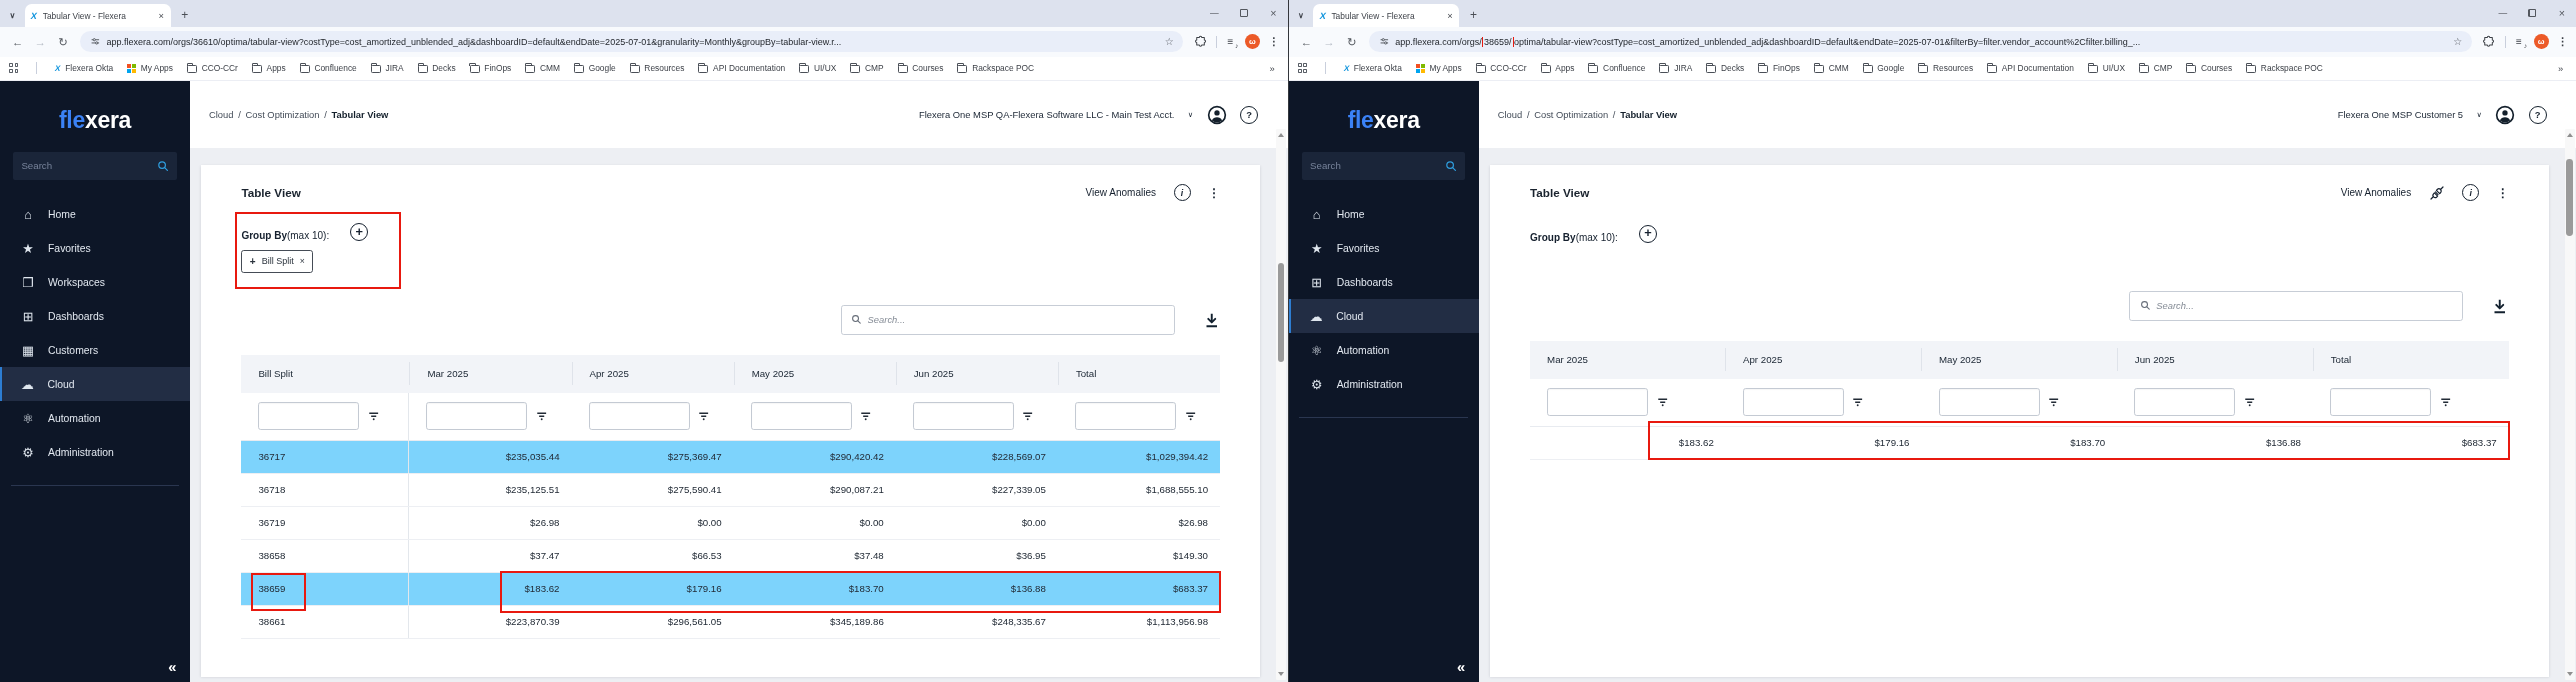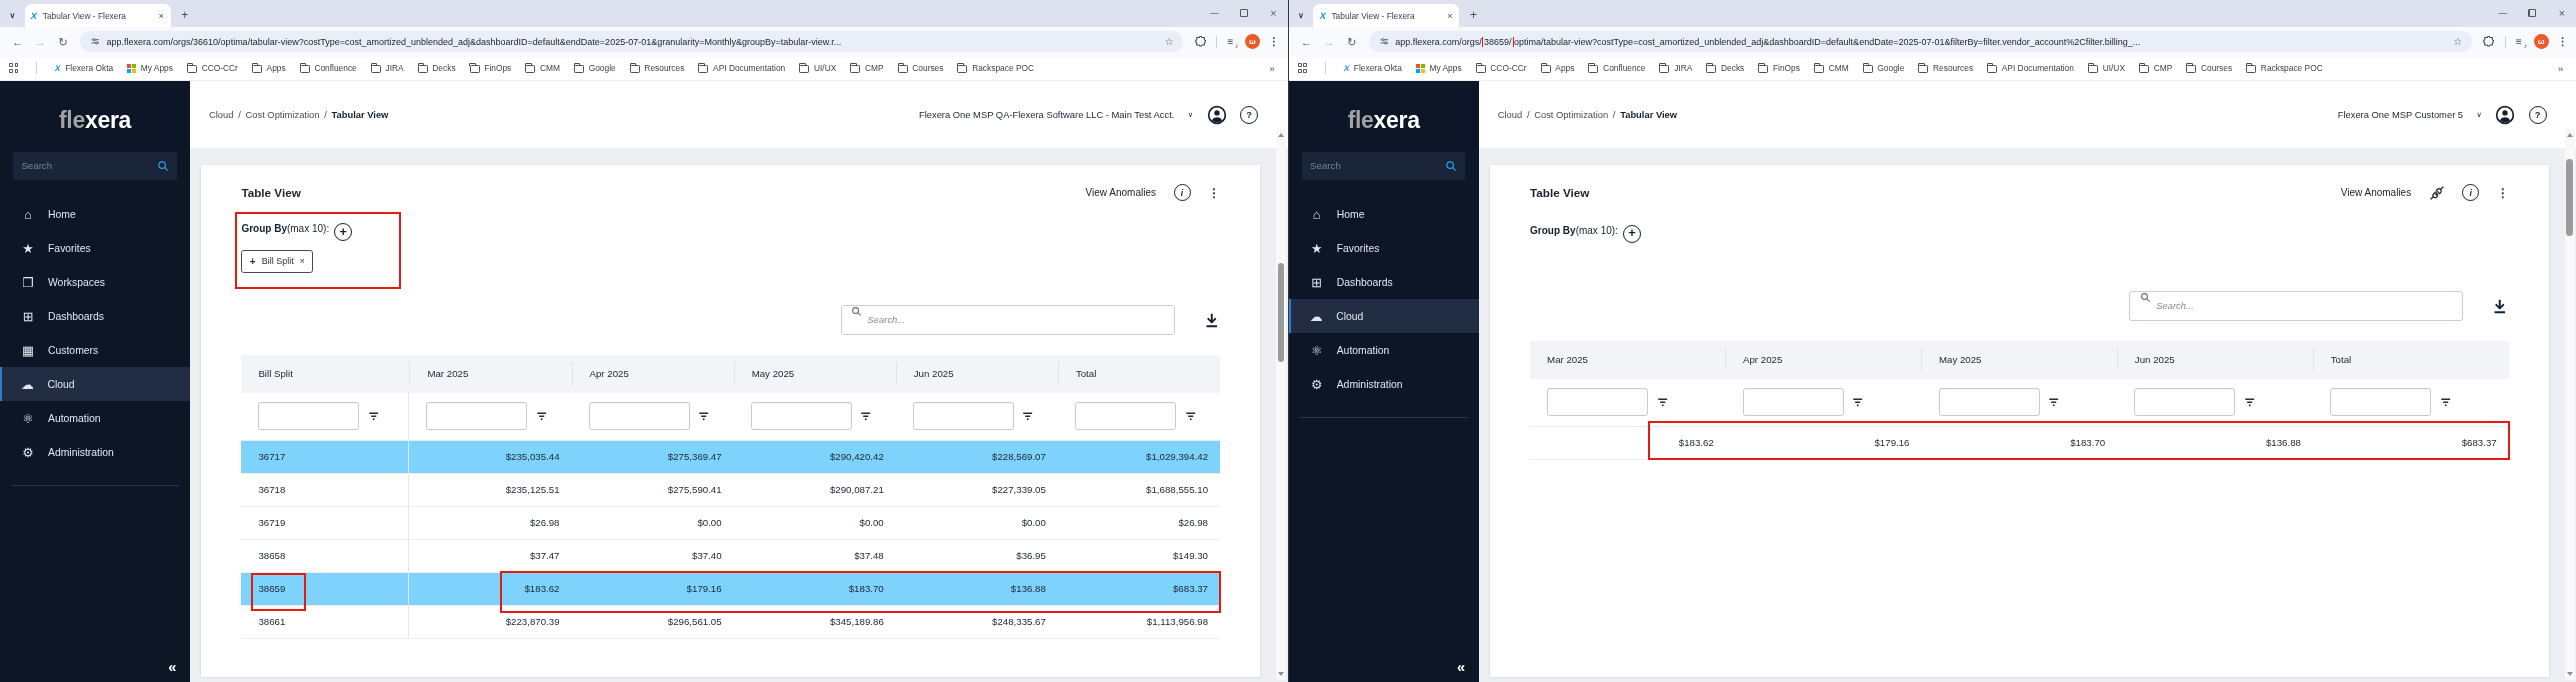--- a/index.html
+++ b/index.html
@@ -48,21 +48,21 @@
   .appsgrid{display:grid;grid-template-columns:3.7px 3.7px;gap:1.7px}
   .appsgrid b{width:3.7px;height:3.7px;border:1px solid #595e66;border-radius:0.7px;display:block}
   .folder{width:10px;height:7.4px;border:1.1px solid #4a4f57;border-radius:1.3px;position:relative;margin-top:2px;flex:none}
   .folder::before{content:"";position:absolute;top:-3px;left:-1.1px;width:4.4px;height:2px;border:1.1px solid #4a4f57;border-bottom:none;border-radius:1.3px 1.3px 0 0}
   .overflow{margin-left:auto;font-size:9.4px;color:#3b3f46;padding-right:4px}
 
   
   .app{position:absolute;top:81px;left:0;right:0;bottom:0;display:flex}
   .sidebar{width:190px;background:#0d1627;flex:none;position:relative;color:#e8edf3}
   .logo{text-align:center;margin-top:25.5px;font-size:23px;font-weight:700;letter-spacing:-0.3px}
-  .logo .b{color:#a3a3a3}.logo .w{color:#fff}
+  .logo .b{color:#3b82f6}.logo .w{color:#fff}
   .sbsearch{margin:18px 13.4px 0;height:28px;background:#1a2539;border-radius:2px;display:flex;align-items:center;padding:0 8px}
   .sbsearch input{flex:1;background:none;border:none;outline:none;color:#cfd6e0;font-size:9.7px;font-family:inherit}
   .sbsearch input::placeholder{color:#77839a}
   .sbsearch svg{width:12px;height:12px;color:#2f9fe0;flex:none}
   .nav{margin-top:17.5px}
   .navitem{height:34px;display:flex;align-items:center;padding-left:20px;gap:12px;font-size:10.4px;color:#e2e8f0}
   .nicon{width:16px;font-size:12.8px;text-align:center;color:#dfe6ee;flex:none}
   .navitem.active{background:#222d44;border-left:2.7px solid #2d7dd2;padding-left:17.5px}
   .sbdivider{height:0.7px;background:#2a3650;margin:16px 10.7px 0}
   .collapse{position:absolute;right:14.8px;bottom:6.7px;font-size:14.8px;color:#fff;letter-spacing:-1.3px;font-weight:700}
@@ -82,32 +82,32 @@
   .cardhead{display:flex;align-items:center;justify-content:space-between;height:17.5px}
   .cardtitle{font-size:11.7px;font-weight:700;color:#1a232e}
   .vacluster{display:flex;align-items:center;gap:17.5px}
   .valink{font-size:10px;font-weight:400;color:#15202e}
   .plug{width:16px;height:16px;color:#15202e}
   .infoc{width:17px;height:17px;border:1.3px solid #15202e;border-radius:50%;display:flex;align-items:center;justify-content:center;font-size:8.7px;font-weight:700;font-style:italic;color:#15202e}
   .vdots{font-size:12px;font-weight:700;color:#15202e}
 
   .gbwrap{margin-top:21.5px;position:relative;width:fit-content;min-height:52px}
   .gbwrap.r{min-height:19px;margin-top:23px}
-  .gbrow{display:flex;align-items:flex-start;gap:5px;font-size:10px;color:#15202e;height:18px}
+  .gbrow{display:flex;align-items:flex-end;gap:21px;font-size:10px;color:#15202e;height:18px}
   .gbbold{font-weight:700}
   .addc{width:18px;height:18px;border:1.6px solid #15202e;border-radius:50%;display:flex;align-items:center;justify-content:center;font-size:12.8px;font-weight:700;color:#15202e;line-height:1}
   .chip{margin-top:8.7px;height:23px;border:1px solid #454c56;border-radius:2.7px;display:inline-flex;align-items:center;gap:6px;padding:0 7.4px;font-size:9px;color:#2a323c;background:#fff}
   .chipmove{font-weight:700;font-size:10px}
   .chipx{font-size:8.7px}
   .annobox{position:absolute;border:2px solid #e8190f;pointer-events:none;z-index:6}
   .anno-gb{left:-6.7px;top:-10.7px;width:166px;height:77px}
 
   .tbar{display:flex;justify-content:flex-end;align-items:center;gap:28px;margin-top:29.5px}
   .tbar.r{margin-top:47px}
-  .searchbox{width:334px;height:30px;border:0.7px solid #c7cdd6;border-radius:2.7px;display:flex;padding:0 9.4px;gap:6px;background:#fff}
+  .searchbox{width:334px;height:30px;border:0.7px solid #c7cdd6;border-radius:2.7px;display:flex;align-items:center;padding:0 9.4px;gap:6px;background:#fff}
   .searchbox svg{width:10.7px;height:10.7px;color:#666d78;flex:none}
   .searchbox input{flex:1;border:none;outline:none;font-size:9.4px;font-style:italic;color:#3c444e;font-family:inherit}
   .searchbox input::placeholder{color:#858c96}
   .dl{width:17.5px;height:17.5px;color:#12202e}
 
   .table{margin-top:20px}
   .thead{display:flex;background:#f2f4f8;height:38px;align-items:center}
   .th{font-size:9.7px;font-weight:400;color:#202b38;padding-left:17px;height:23px;display:flex;align-items:center}
   .th+.th{border-left:0.7px solid #dfe3ea}
   .tfilter{display:flex;height:48px;align-items:center;border-bottom:0.7px solid #e8ebf0}
@@ -451,21 +451,21 @@
                 <div class="tdfirst c0 bdr">36719</div>
                 <div class="td cv">$26.98</div>
                 <div class="td cv">$0.00</div>
                 <div class="td cv">$0.00</div>
                 <div class="td cv">$0.00</div>
                 <div class="td cv">$26.98</div>
               </div>
               <div class="trow">
                 <div class="tdfirst c0 bdr">38658</div>
                 <div class="td cv">$37.47</div>
-                <div class="td cv">$37.40</div>
+                <div class="td cv">$66.53</div>
                 <div class="td cv">$37.48</div>
                 <div class="td cv">$36.95</div>
                 <div class="td cv">$149.30</div>
               </div>
               <div class="trow hl">
                 <div class="annobox anno-cell"></div>
                 <div class="annobox anno-vals"></div>
                 <div class="tdfirst c0 bdr">38659</div>
                 <div class="td cv">$183.62</div>
                 <div class="td cv">$179.16</div>

